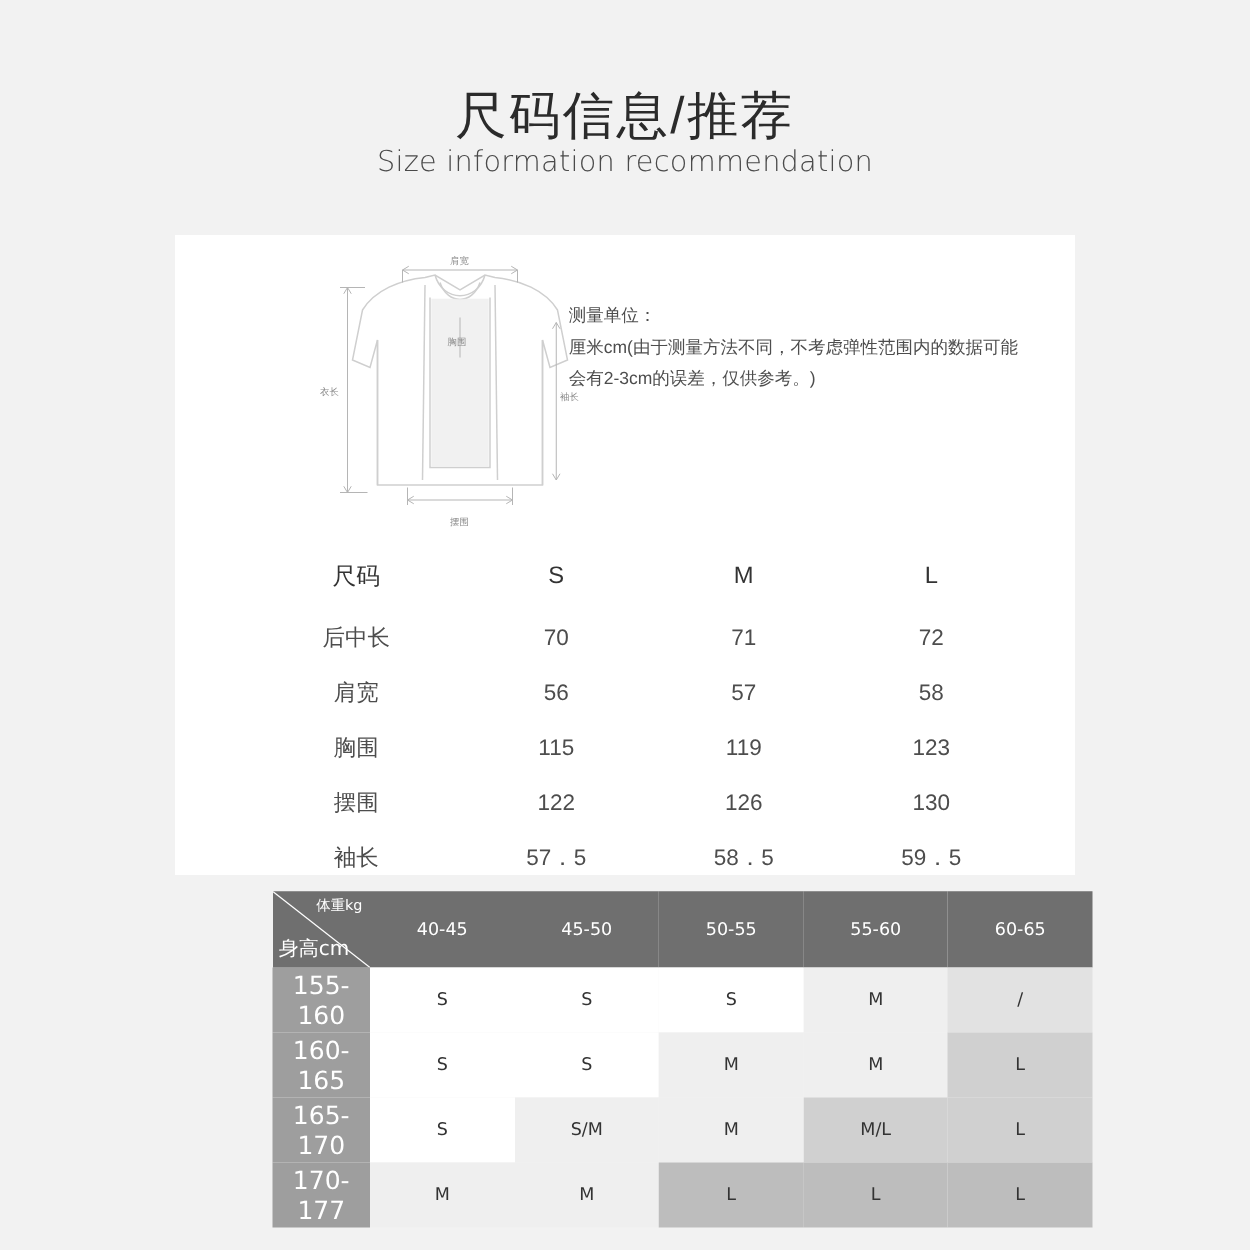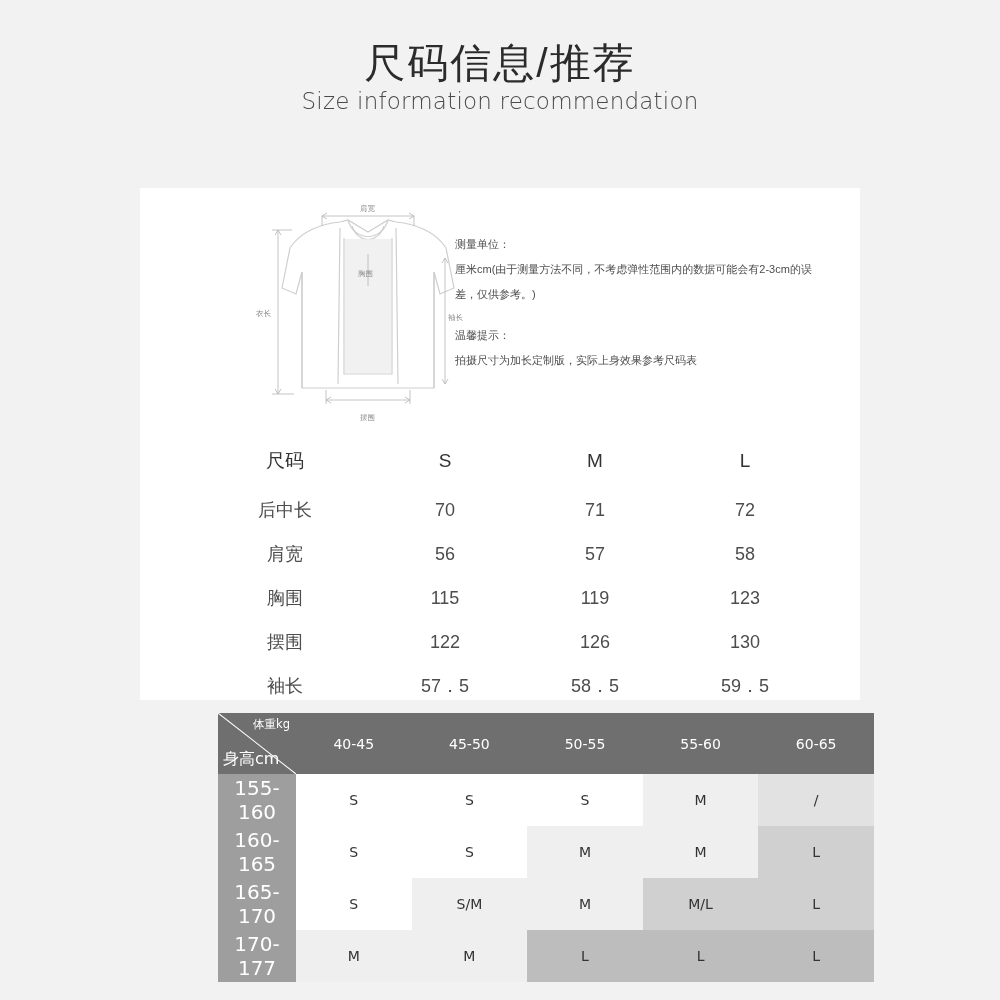--- a/index.html
+++ b/index.html
@@ -16,21 +16,21 @@
   }
   .page {
     position: relative;
     width: 1000px;
     height: 1000px;
   }
 
   
   .header {
     text-align: center;
-    padding-top: 39px;
+    padding-top: 68px;
   }
   .title-cn {
     font-size: 41px;
     letter-spacing: 2px;
     color: #2b2b2b;
     font-weight: 400;
     line-height: 1.2;
   }
   .title-en {
     font-size: 23px;
@@ -57,23 +57,23 @@
     top: 10px;
     width: 240px;
     height: 235px;
   }
   .illus svg { display: block; }
 
   
   .notes {
     position: absolute;
     left: 315px;
-    top: 44px;
+    top: 52px;
     width: 370px;
-    font-size: 11px;
+    font-size: 14px;
     line-height: 25px;
     color: #4d4d4d;
   }
   .notes .blk { margin-bottom: 16px; }
   .notes .lead { display: block; }
 
   
   .spec {
     position: absolute;
     left: 60px;
@@ -232,24 +232,20 @@
           <text x="200" y="122">袖长</text>
           <text x="112" y="222">摆围</text>
         </g>
       </svg>
     </div>
 
     <div class="notes">
       <div class="blk">
         <span class="lead">测量单位：</span>
         <span>厘米cm(由于测量方法不同，不考虑弹性范围内的数据可能会有2-3cm的误差，仅供参考。)</span>
-      </div>
-      <div class="blk">
-        <span class="lead">温馨提示：</span>
-        <span>拍摄尺寸为加长定制版，实际上身效果参考尺码表</span>
       </div>
     </div>
 
     <table class="spec">
       <thead>
         <tr>
           <th class="rowhead">尺码</th>
           <th class="val">S</th>
           <th class="val">M</th>
           <th class="val">L</th>

